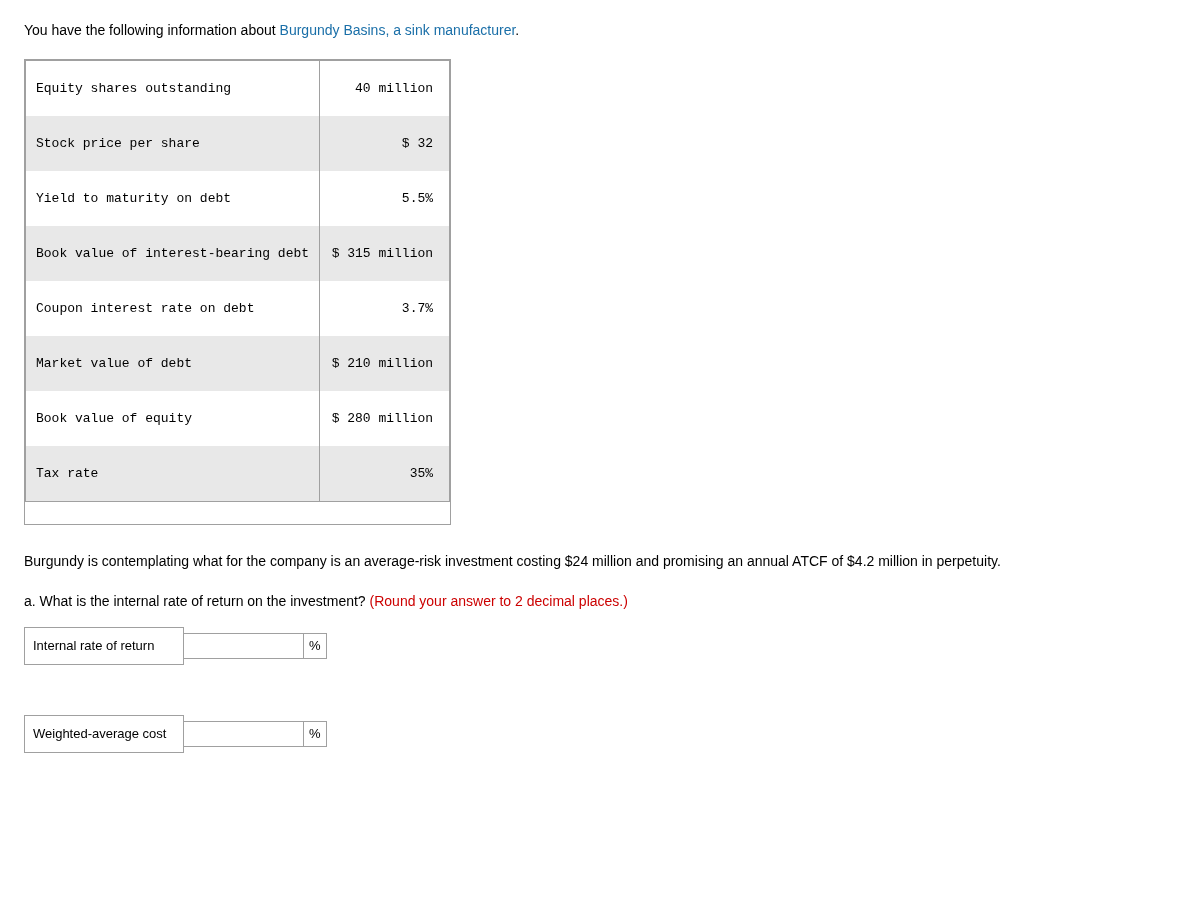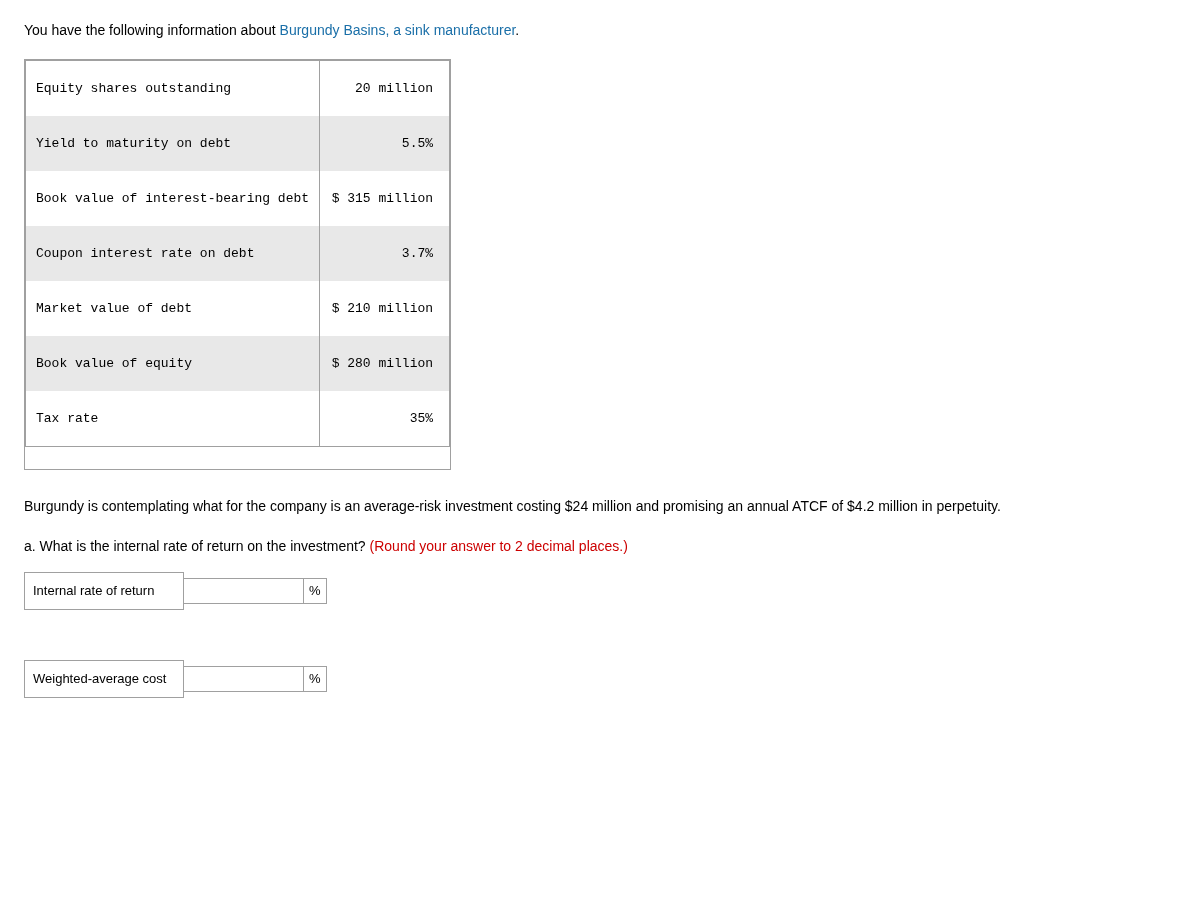--- a/index.html
+++ b/index.html
@@ -139,21 +139,25 @@
 <p class="intro-text">
   <span>You have the following information about </span><span class="highlight">Burgundy Basins, a sink manufacturer</span><span>.</span>
 </p>
 
 
 <div class="outer-table-wrapper">
   <table class="data-table">
     <tbody id="table-body">
         <tr>
           <td>Equity shares outstanding</td>
-          <td>20 million</td>
+          <td>40 million</td>
+        </tr>
+        <tr>
+          <td>Stock price per share</td>
+          <td>$ 32</td>
         </tr>
         <tr>
           <td>Yield to maturity on debt</td>
           <td>5.5%</td>
         </tr>
         <tr>
           <td>Book value of interest-bearing debt</td>
           <td>$ 315 million</td>
         </tr>
         <tr>

